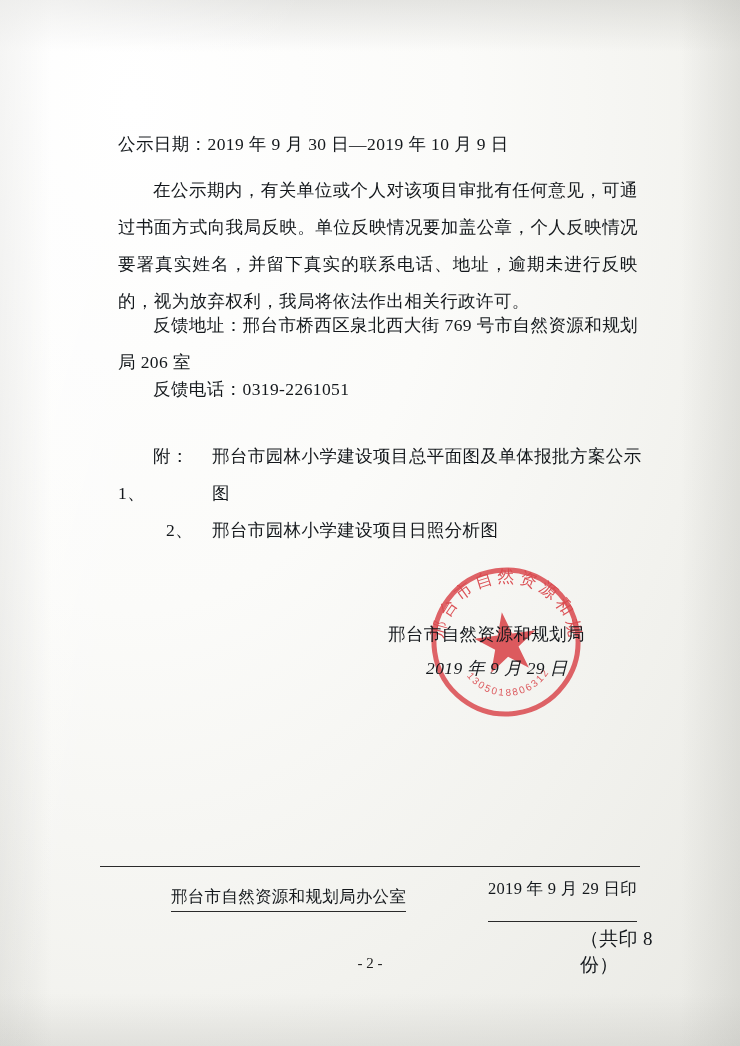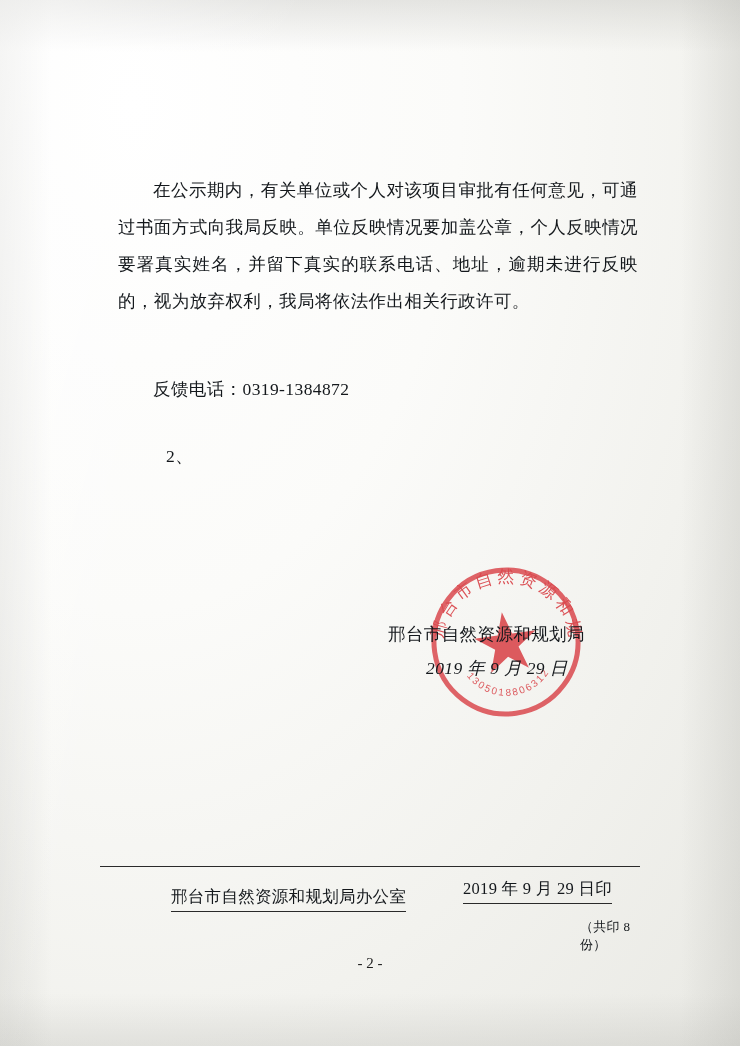--- a/index.html
+++ b/index.html
@@ -123,58 +123,65 @@
   #footer-office {
     position: absolute;
     left: 24px;
     top: 8px;
     border-bottom: 1.1px solid #2a2a2a;
     padding-bottom: 3px;
     margin-left: 47px;
   }
   #footer-printdate {
     position: absolute;
-    left: 363px;
+    left: 388px;
     top: 0;
     border-bottom: 1.1px solid #2a2a2a;
-    padding-bottom: 3px;
+    padding-bottom: 21px;
     text-align: right;
   }
   #footer-copies {
     position: absolute;
     left: 480px;
-    top: 40px;
-    font-size: 13px;
+    top: 48px;
+    font-size: 19px;
     color: #14181c;
   }
   #page-number {
     position: absolute;
     left: 0;
     top: 955px;
     width: 740px;
     text-align: center;
     font-size: 15px;
     color: #1c1c1c;
   }
 </style>
 </head>
 <body>
 
 <div id="page">
   <div id="content">
 
+    <div class="body-text" id="line-date">公示日期：2019 年 9 月 30 日—2019 年 10 月 9 日</div>
 
     <div class="body-text indent2" id="para-1">在公示期内，有关单位或个人对该项目审批有任何意见，可通过书面方式向我局反映。单位反映情况要加盖公章，个人反映情况要署真实姓名，并留下真实的联系电话、地址，逾期未进行反映的，视为放弃权利，我局将依法作出相关行政许可。</div>
 
-
-    <div class="body-text indent2" id="para-tel">反馈电话：0319-1384872</div>
+    <div class="body-text indent2" id="para-addr">反馈地址：邢台市桥西区泉北西大街 769 号市自然资源和规划局 206 室</div>
+
+    <div class="body-text indent2" id="para-tel">反馈电话：0319-2261051</div>
 
     <div id="attach-block">
+      <div class="attach-row first">
+        <span class="num"><span>附：</span><span>1、</span></span>
+        <span class="txt">邢台市园林小学建设项目总平面图及单体报批方案公示图</span>
+      </div>
       <div class="attach-row">
         <span class="num">2、</span>
+        <span class="txt">邢台市园林小学建设项目日照分析图</span>
       </div>
     </div>
 
     <div id="seal">
       <svg width="176" height="176" viewBox="0 0 176 176" xmlns="http://www.w3.org/2000/svg">
         <defs>
           <path id="arcTop" d="M 24,92 A 64,64 0 0 1 152,92"></path>
           <path id="arcBottom" d="M 38,92 A 50,50 0 0 0 138,92"></path>
         </defs>
         <g transform="rotate(-8 88 88)">

